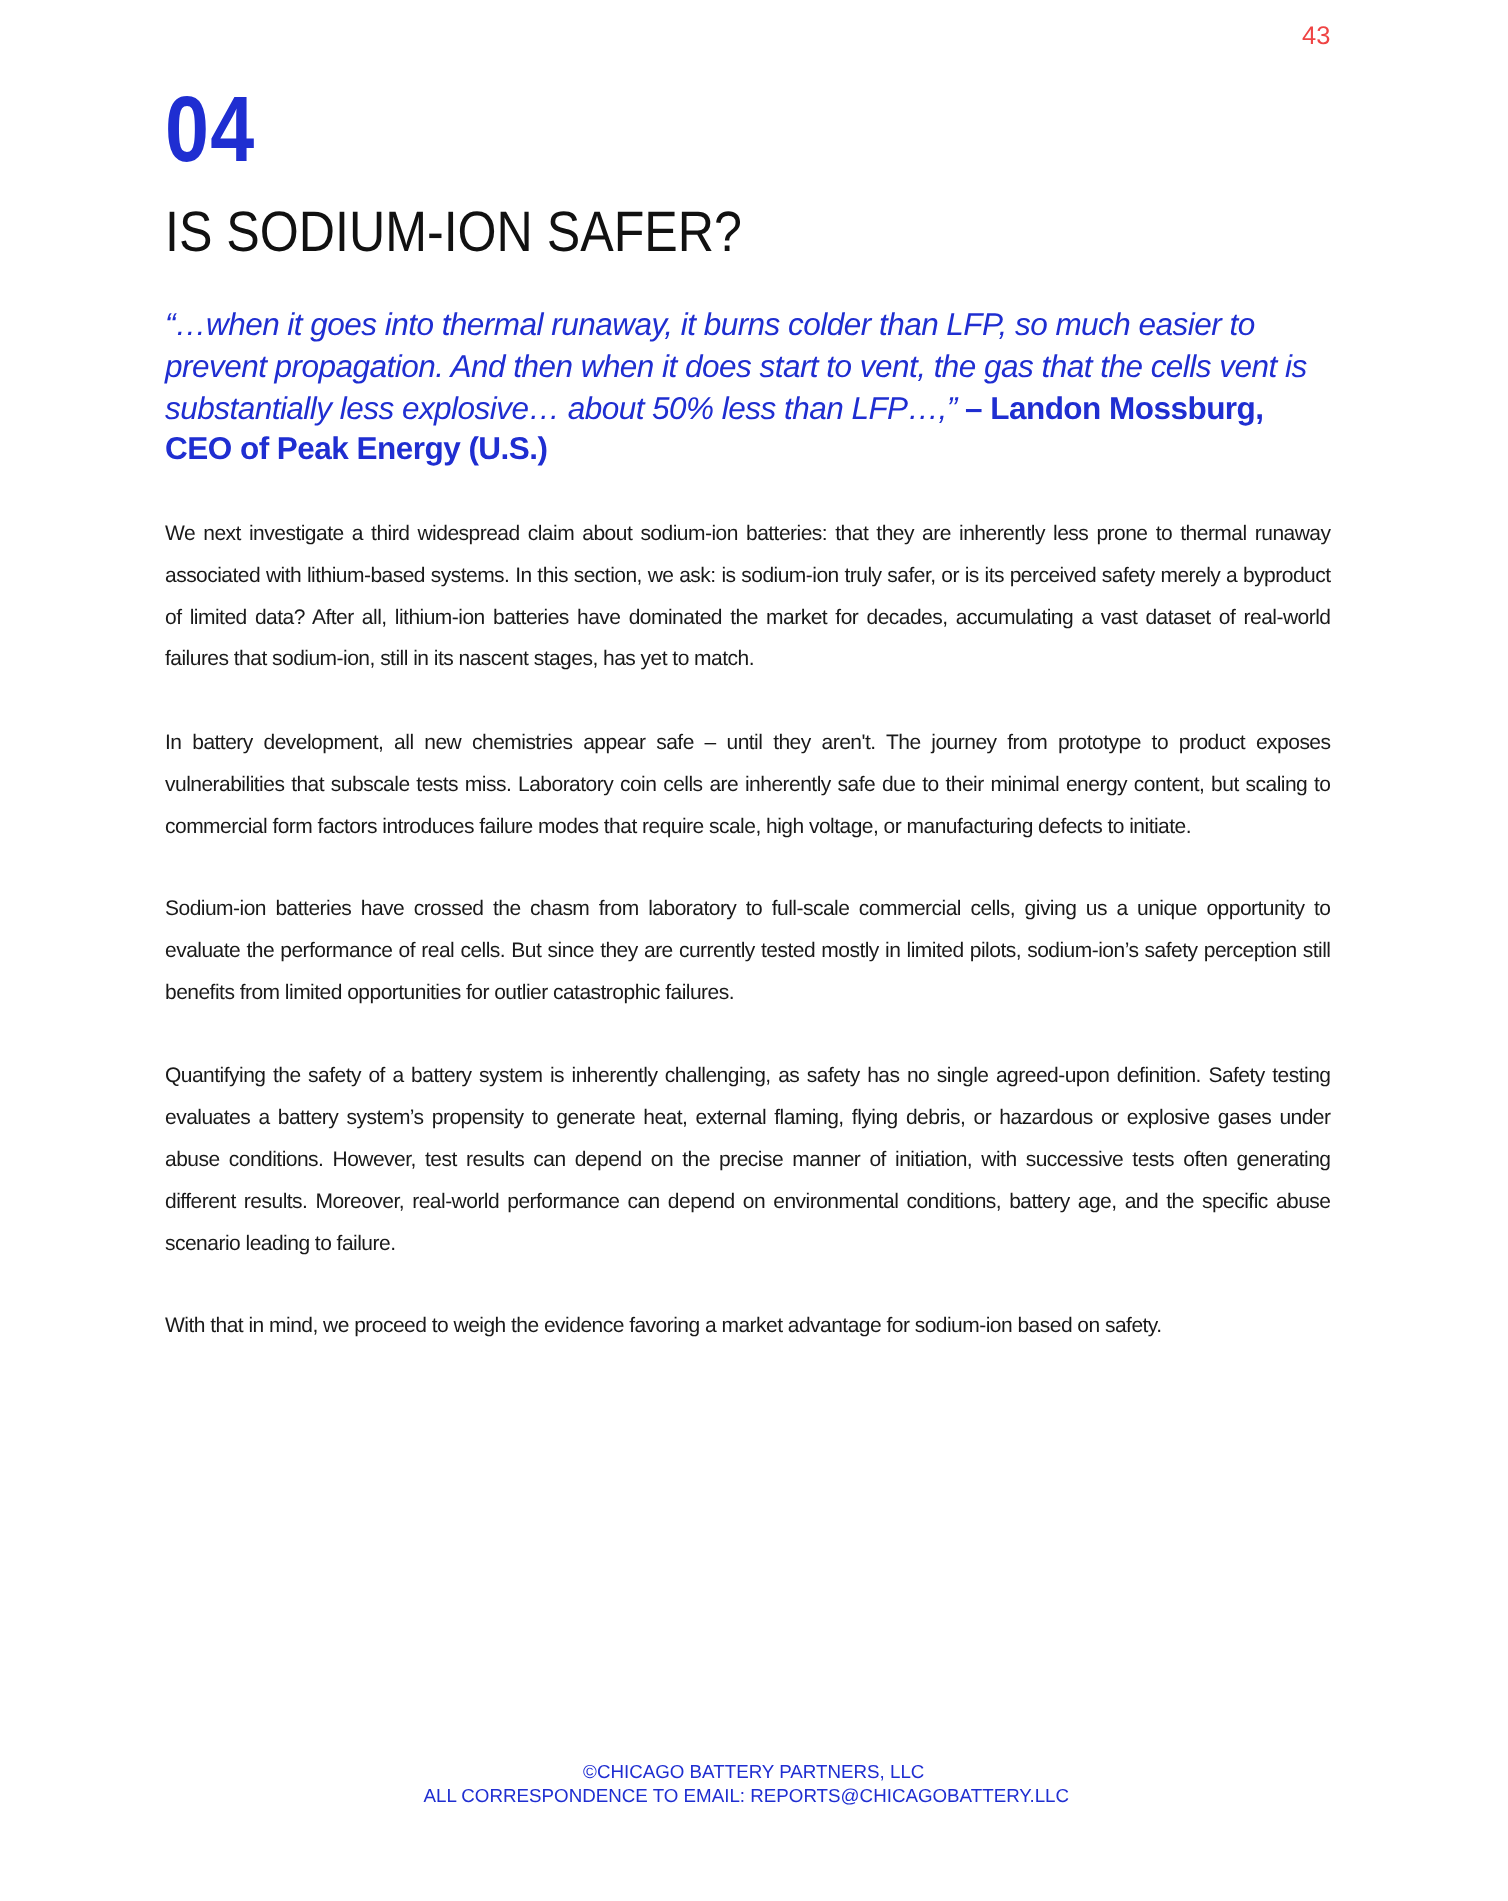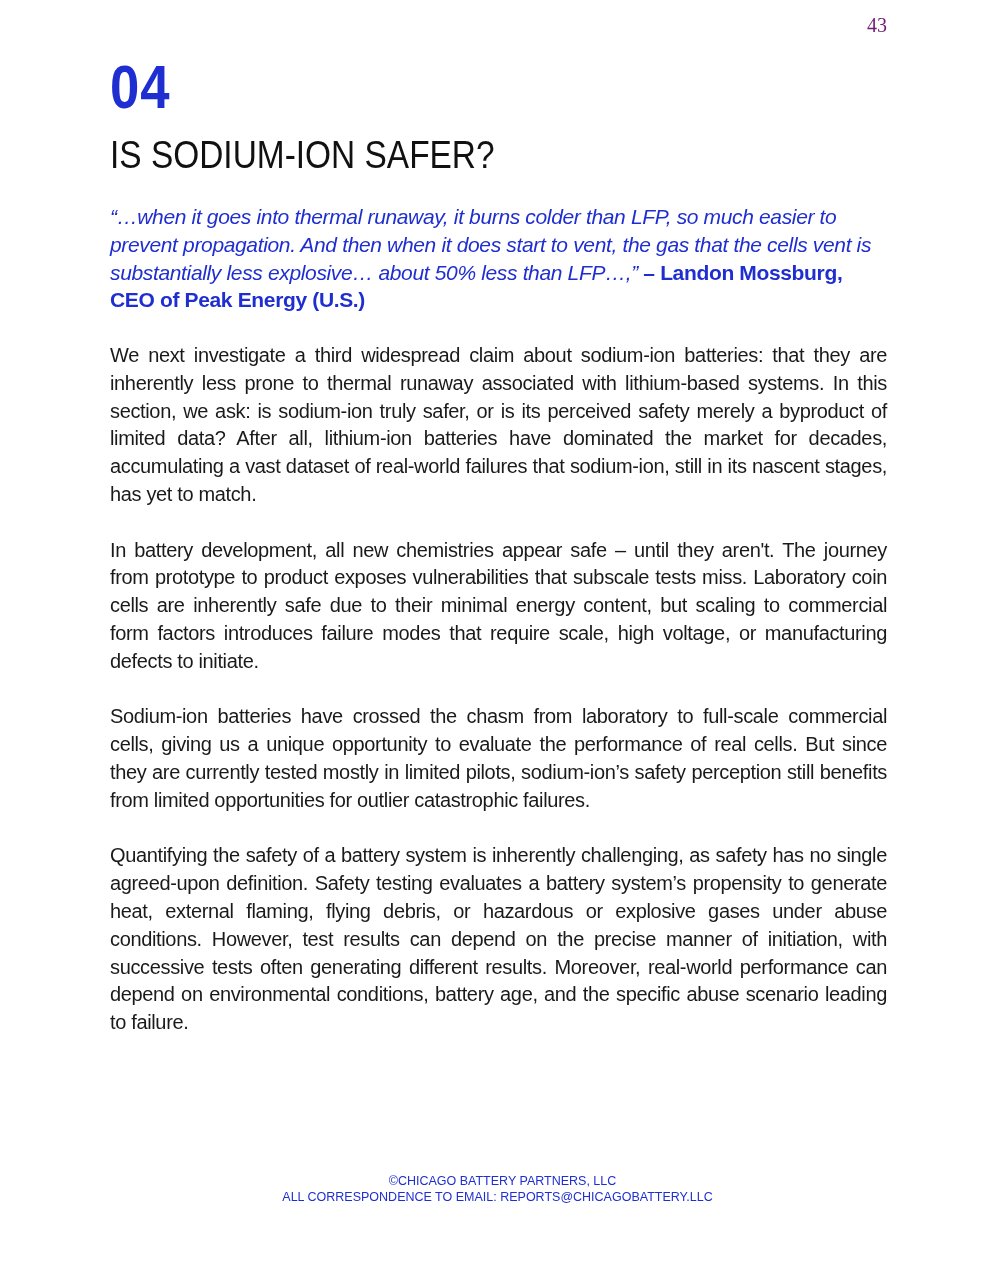--- a/index.html
+++ b/index.html
@@ -1,29 +1,29 @@
 <!DOCTYPE html>
 <html><head>
 <meta charset="utf-8">
 <style>
   html, body { margin: 0; padding: 0; background: #ffffff; }
   body { width: 1005px; height: 1267px; position: relative; overflow: hidden;
          font-family: "DejaVu Sans Condensed", "Liberation Sans Narrow", "Liberation Sans", sans-serif; color: #1a1a1a; }
-  .page-number { position: absolute; top: 14px; right: 118px; font-size: 20px; color: #701a75;
-                 font-family: Liberation Serif, serif; }
+  .page-number { position: absolute; top: 14px; right: 118px; font-size: 17px; color: #ef4444;
+                 font-family: Liberation Sans, sans-serif; }
   .section-num { position: absolute; left: 110px; top: 52px; font-size: 62px; font-weight: bold;
                  color: #1f2ed1; font-family: "Liberation Sans", sans-serif; letter-spacing: 1px; line-height: 70px; transform: scaleX(0.85); transform-origin: left; }
   .section-title { position: absolute; left: 110px; top: 132px; font-size: 38px; color: #111;
                    font-family: "Liberation Sans", sans-serif; line-height: 46px; transform: scaleX(0.88); transform-origin: left; white-space: nowrap; }
   .content { position: absolute; left: 110px; top: 203px; width: 777px; }
   .quote { color: #1f2ed1; font-size: 21px; line-height: 27.8px; margin: 0 0 27.8px 0;
            font-family: "Liberation Sans", sans-serif; letter-spacing: -0.35px; }
   .quote i { font-style: italic; }
   .quote b { font-weight: bold; }
-  .para { font-size: 20px; line-height: 27.8px; margin: 0 0 27.8px 0; text-align: justify;
+  .para { font-size: 14px; line-height: 27.8px; margin: 0 0 27.8px 0; text-align: justify;
           font-family: "Liberation Sans", sans-serif; letter-spacing: -0.35px; color: #1a1a1a; }
   .footer { position: absolute; left: 0; width: 1005px; top: 1173px; text-align: center;
             color: #1f2ed1; font-size: 12.5px; line-height: 16px; font-family: "Liberation Sans", sans-serif; }
   .footer div { display: block; }
   .footer .l1 { padding-left: 0; }
   .footer .l3 { margin-left: -10px; }
 </style>
 </head>
 <body>
 
@@ -32,18 +32,19 @@
 <div class="section-num">04</div>
 <div class="section-title">IS SODIUM-ION SAFER?</div>
 
 <div class="content">
   <p class="quote"><i>“…when it goes into thermal runaway, it burns colder than LFP, so much easier to prevent propagation. And then when it does start to vent, the gas that the cells vent is substantially less explosive… about 50% less than LFP…,”</i><b> – Landon Mossburg, CEO of Peak Energy (U.S.)</b></p>
 
   <p class="para">We next investigate a third widespread claim about sodium-ion batteries: that they are inherently less prone to thermal runaway associated with lithium-based systems. In this section, we ask: is sodium-ion truly safer, or is its perceived safety merely a byproduct of limited data? After all, lithium-ion batteries have dominated the market for decades, accumulating a vast dataset of real-world failures that sodium-ion, still in its nascent stages, has yet to match.</p>
   <p class="para">In battery development, all new chemistries appear safe – until they aren't. The journey from prototype to product exposes vulnerabilities that subscale tests miss. Laboratory coin cells are inherently safe due to their minimal energy content, but scaling to commercial form factors introduces failure modes that require scale, high voltage, or manufacturing defects to initiate.</p>
   <p class="para">Sodium-ion batteries have crossed the chasm from laboratory to full-scale commercial cells, giving us a unique opportunity to evaluate the performance of real cells. But since they are currently tested mostly in limited pilots, sodium-ion’s safety perception still benefits from limited opportunities for outlier catastrophic failures.</p>
   <p class="para">Quantifying the safety of a battery system is inherently challenging, as safety has no single agreed-upon definition. Safety testing evaluates a battery system’s propensity to generate heat, external flaming, flying debris, or hazardous or explosive gases under abuse conditions. However, test results can depend on the precise manner of initiation, with successive tests often generating different results. Moreover, real-world performance can depend on environmental conditions, battery age, and the specific abuse scenario leading to failure.</p>
+  <p class="para">With that in mind, we proceed to weigh the evidence favoring a market advantage for sodium-ion based on safety.</p>
 </div>
 
 <div class="footer">
   <div class="l1">©CHICAGO BATTERY PARTNERS, LLC</div>
   <div class="l3">ALL CORRESPONDENCE TO EMAIL: REPORTS@CHICAGOBATTERY.LLC</div>
 </div>
 
 </body></html>

